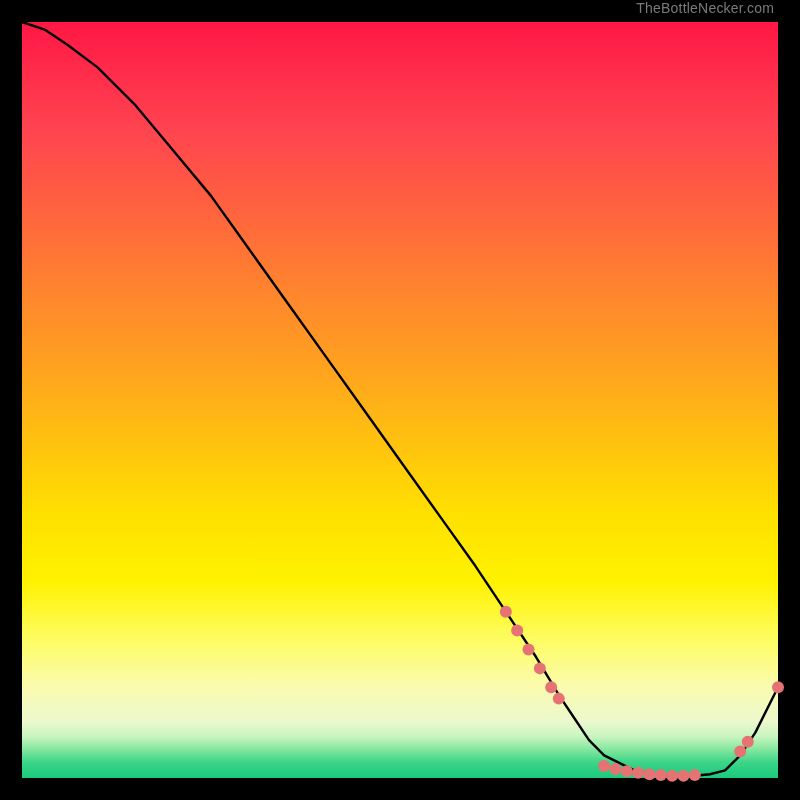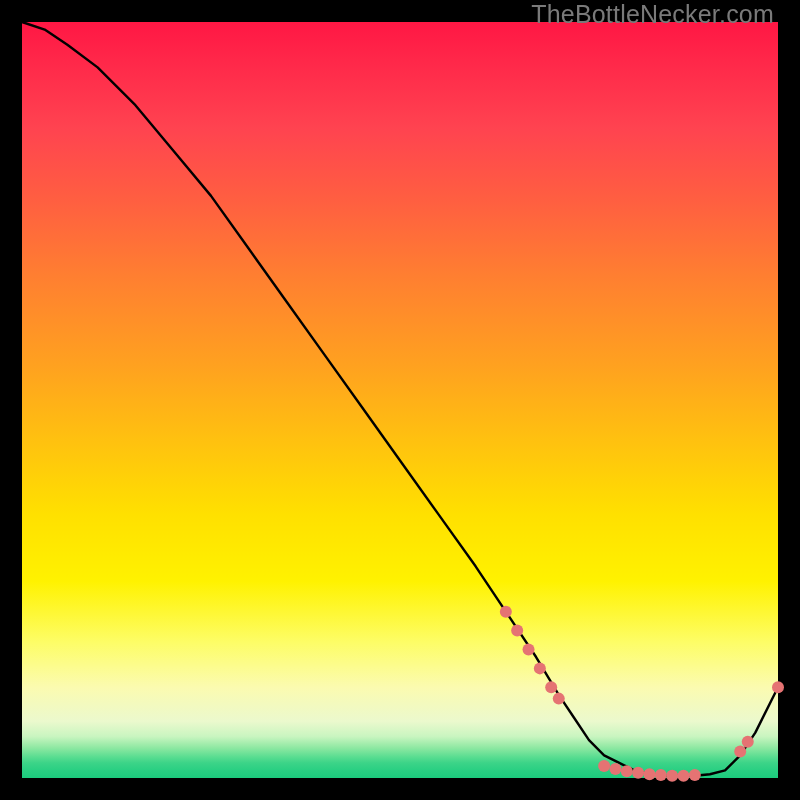--- a/index.html
+++ b/index.html
@@ -45,21 +45,21 @@
       #5add91 97.2%,
       #3cd488 98%,
       #29cf82 99%,
       #1ccb7d 100%
     );
   }
   .watermark {
     position: absolute;
     top: 0px;
     right: 26px;
-    font-size: 25px;
+    font-size: 14px;
     color: #7a7a7a;
     letter-spacing: 0.2px;
     font-weight: 400;
     pointer-events: none;
     user-select: none;
   }
   svg.curve {
     position: absolute;
     top: 0;
     left: 0;

